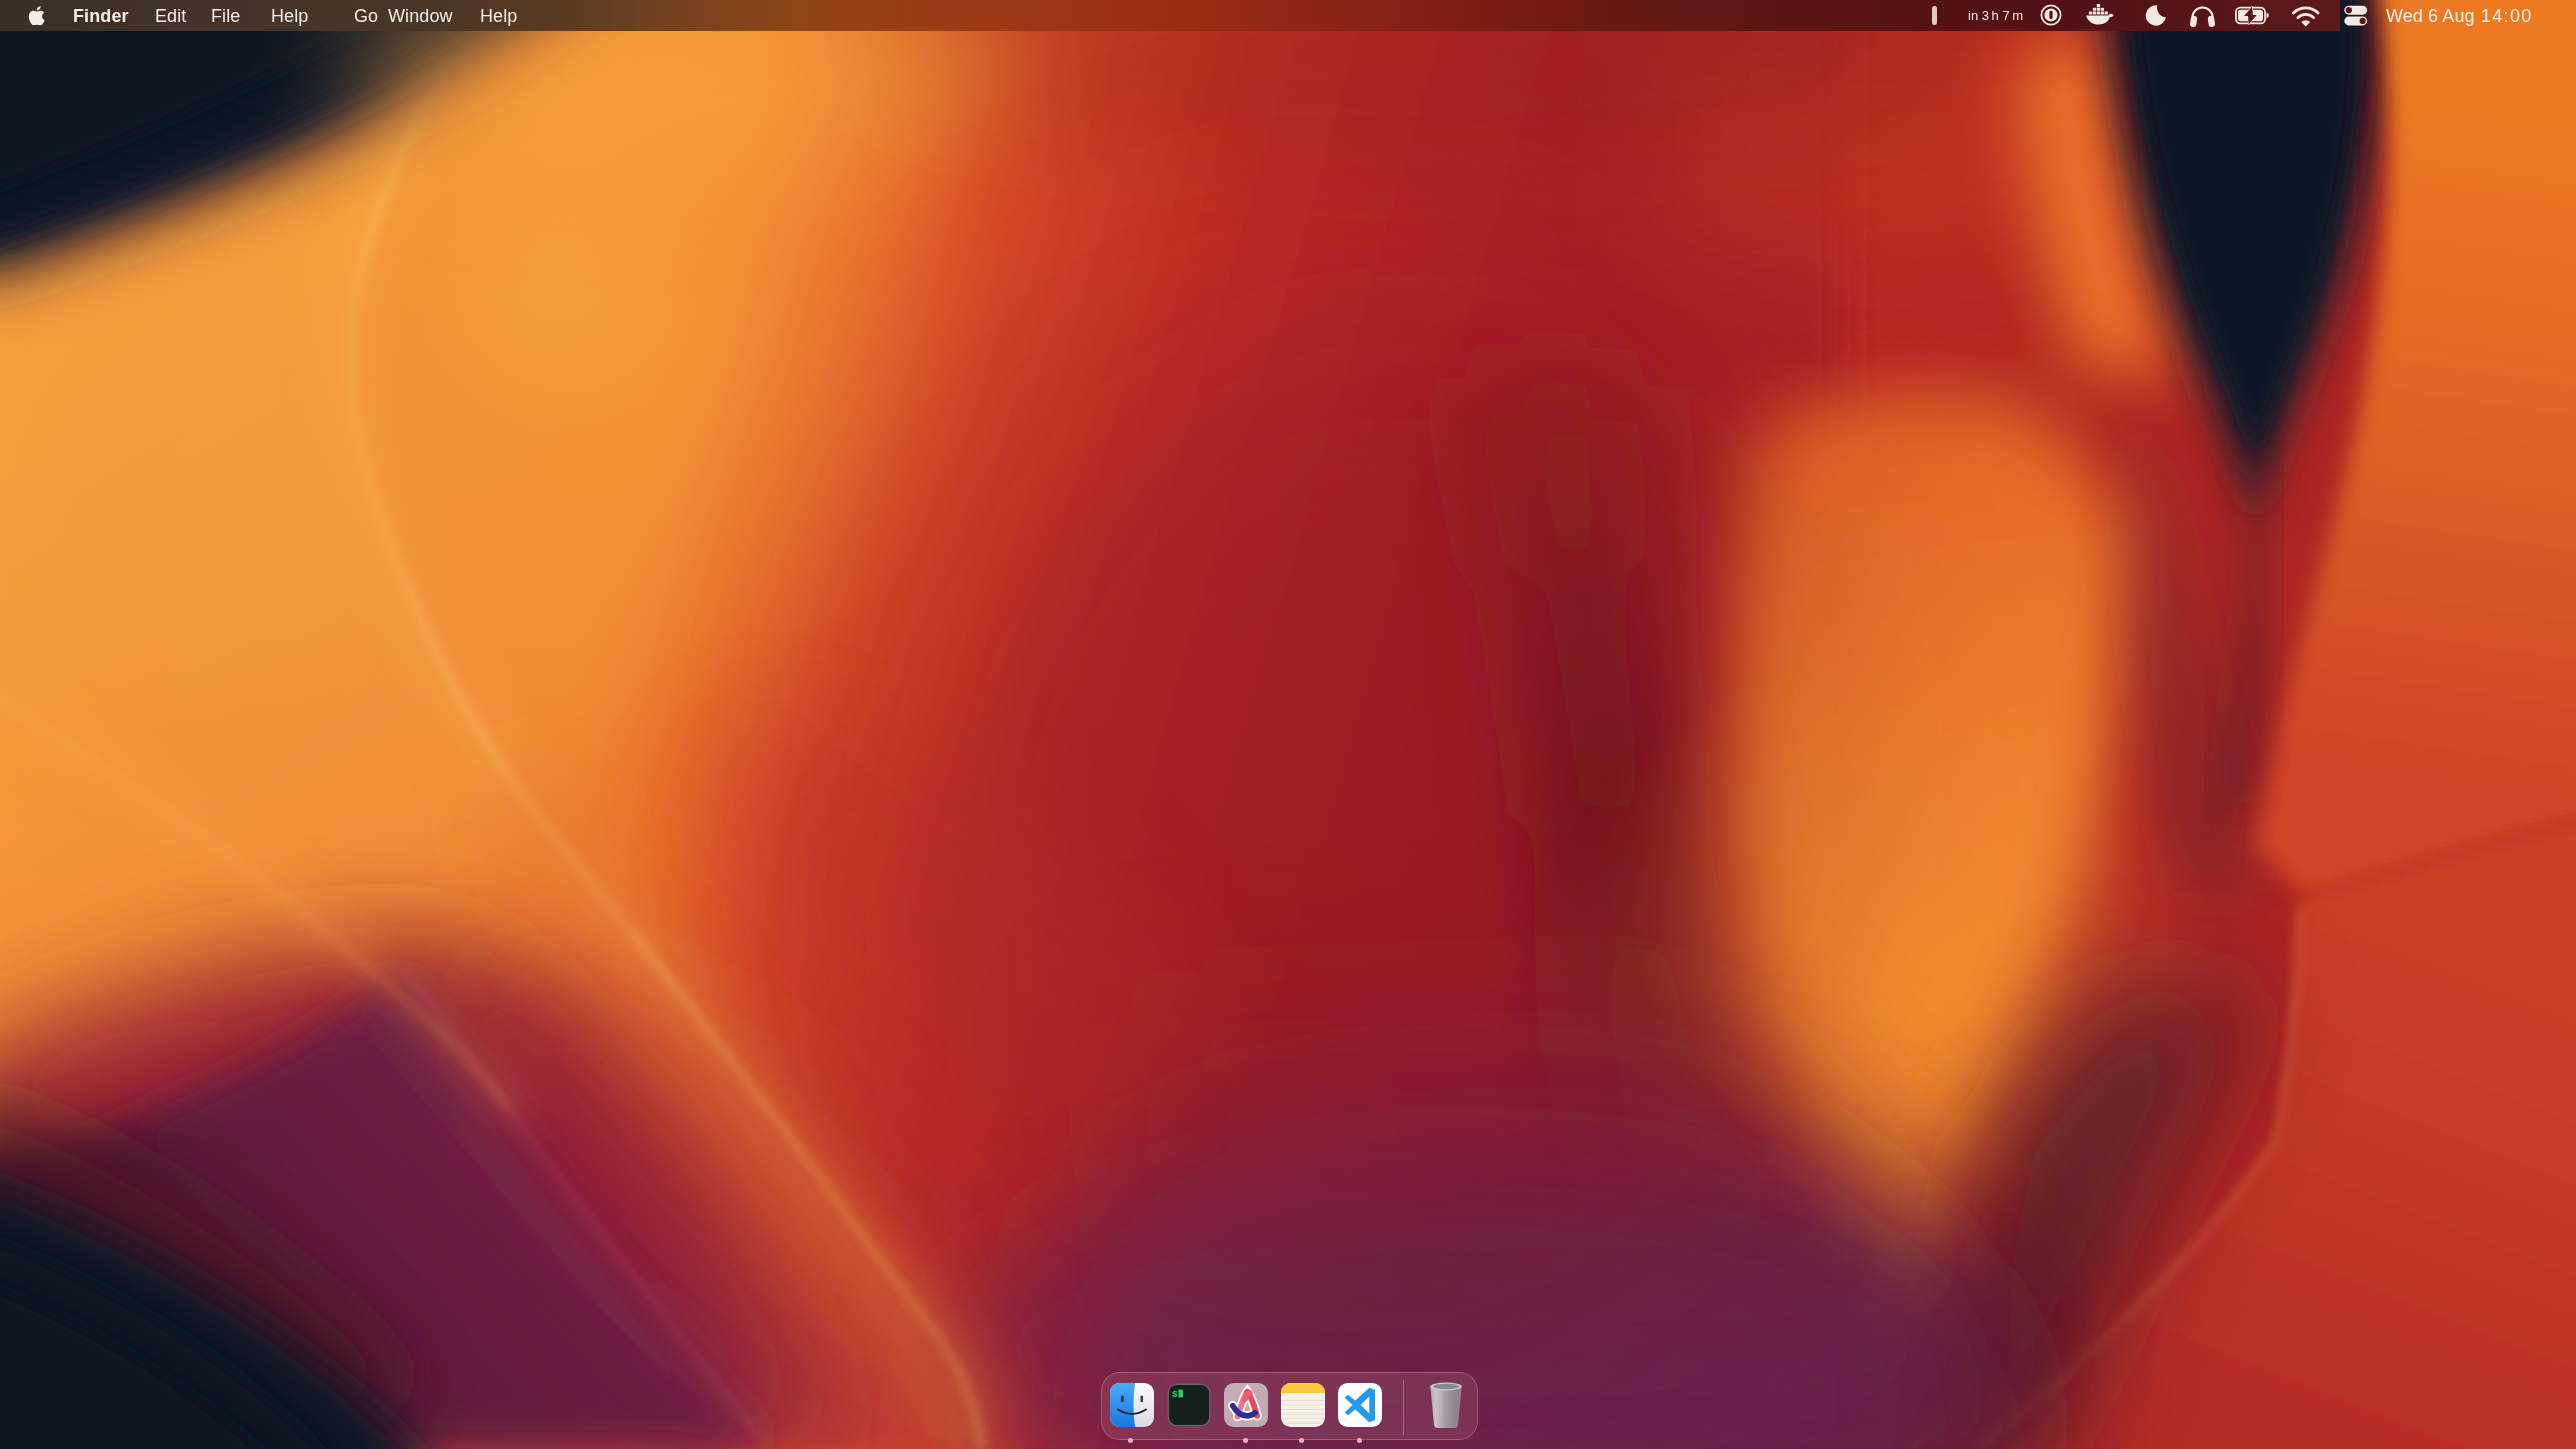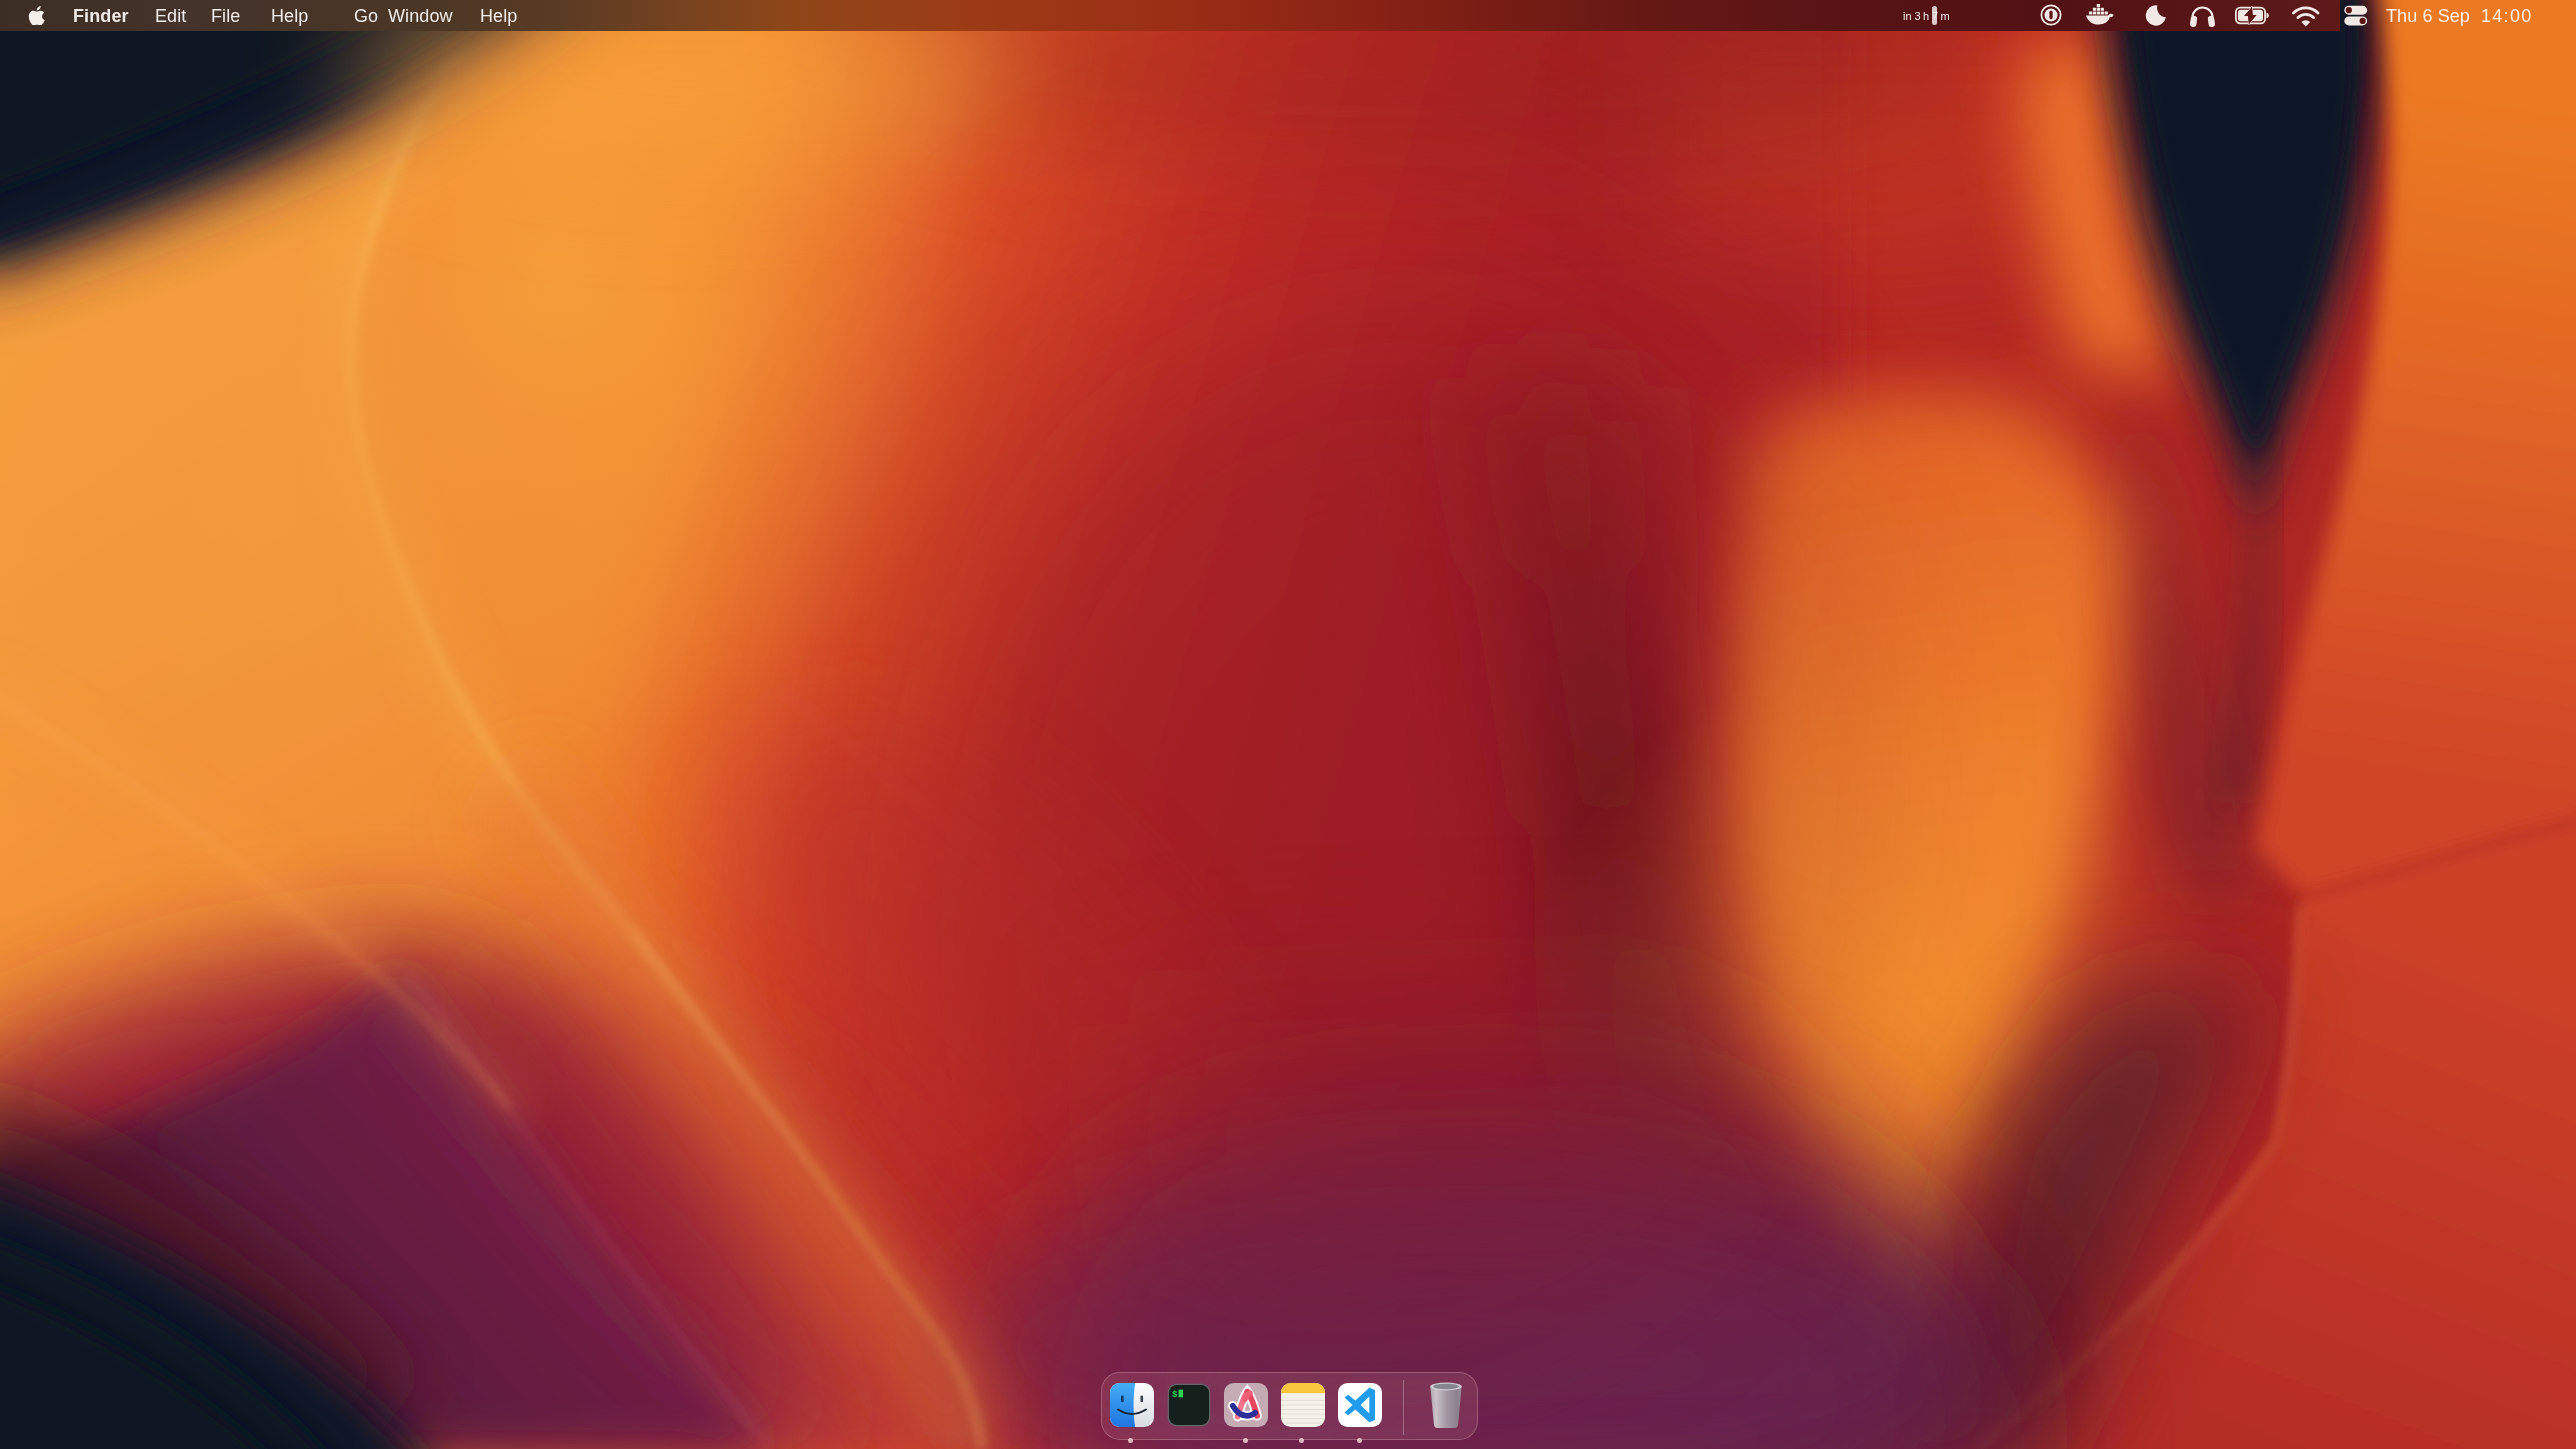--- a/index.html
+++ b/index.html
@@ -185,21 +185,21 @@
       <path fill="#f5efe9" d="M788.1 340.9c-5.8 4.5-108.2 62.2-108.2 190.5 0 148.4 130.3 200.9 134.2 202.2-.6 3.2-20.7 71.9-68.7 141.9-42.8 61.6-87.5 123.1-155.5 123.1s-85.5-39.5-164-39.5c-76.5 0-103.7 40.8-165.9 40.8s-105.6-57-155.5-127C46.7 790.7 0 663 0 541.8c0-194.4 126.4-297.5 250.8-297.5 66.1 0 121.2 43.4 162.7 43.4 39.5 0 101.1-46 176.3-46 28.5 0 130.9 2.6 198.3 99.2zm-234-181.5c31.1-36.9 53.1-88.1 53.1-139.3 0-7.1-.6-14.3-1.9-20.1-50.6 1.9-110.8 33.7-147.1 75.8-28.5 32.4-55.1 83.6-55.1 135.5 0 7.8 1.3 15.6 1.9 18.1 3.2.6 8.4 1.3 13.6 1.3 45.4 0 102.5-30.4 135.5-71.3z"></path>
     </svg>
 <span class="t" style="left:73px;font-weight:bold">Finder</span>
 <span class="t" style="left:155px">Edit</span>
 <span class="t" style="left:211px">File</span>
 <span class="t" style="left:271px">Help</span>
 <span class="t" style="left:354px">Go</span>
 <span class="t" style="left:388px">Window</span>
 <span class="t" style="left:480px">Help</span>
 <div style="position:absolute;left:1932px;top:6px;width:4.7px;height:19px;border-radius:2.7px;background:rgba(245,235,230,0.85)"></div>
-<span class="t" style="left:1903px;letter-spacing:0px;font-size:11px">in 3 h 7 m</span>
+<span class="t" style="left:1968px;letter-spacing:0px;font-size:13px">in 3 h 7 m</span>
 <svg style="left:2039px;top:3.4px" width="24" height="24" viewBox="0 0 36 36">
  <circle cx="18" cy="18" r="14.4" fill="none" stroke="#f3e9e4" stroke-width="2.7"></circle>
  <circle cx="18" cy="18" r="9.8" fill="#f3e9e4"></circle>
  <rect x="15.6" y="11.6" width="4.8" height="12.8" rx="2.2" fill="#5c1416"></rect>
 </svg>
 <svg style="left:2083px;top:3.4px" width="31" height="25" viewBox="0 0 46 37">
  <g fill="#f3e9e4">
   <rect x="20.4" y="1.5" width="4.9" height="4.6" rx="0.5"></rect>
   <rect x="14.6" y="7" width="4.9" height="4.6" rx="0.5"></rect>
         <rect x="20.4" y="7" width="4.9" height="4.6" rx="0.5"></rect>
@@ -235,21 +235,21 @@
  <path d="M15.4 25.3 a 9.3 9.3 0 0 1 13.2 0 L22 32 Z" fill="#f3e9e4"></path>
 </svg>
 <svg style="left:2343px;top:4.7px" width="25.5" height="21.5" viewBox="0 0 38 32">
  <g fill="#f3e9e4">
   <rect x="2" y="1" width="34" height="13.4" rx="6.7"></rect>
   <rect x="2" y="17" width="34" height="13.4" rx="6.7"></rect>
  </g>
  <circle cx="8.7" cy="7.7" r="4.6" fill="#5c1515"></circle>
  <circle cx="29.3" cy="23.7" r="4.6" fill="#5c1515"></circle>
 </svg>
-<span class="t" style="left:2386px">Thu 6 Sep</span>
+<span class="t" style="left:2386px">Wed 6 Aug</span>
 <span class="t" style="left:2481px;letter-spacing:1.3px">14:00</span>
 </div>
 <div id="dock"></div>
 <svg class="di" style="left:1110px" viewBox="0 0 63 63">
  <defs>
   <linearGradient id="fb" x1="0" y1="0" x2="0" y2="1">
         <stop offset="0" stop-color="#45aef5"></stop>
         <stop offset="1" stop-color="#1e74e0"></stop>
       </linearGradient>
   <linearGradient id="fw" x1="0" y1="0" x2="0" y2="1">

